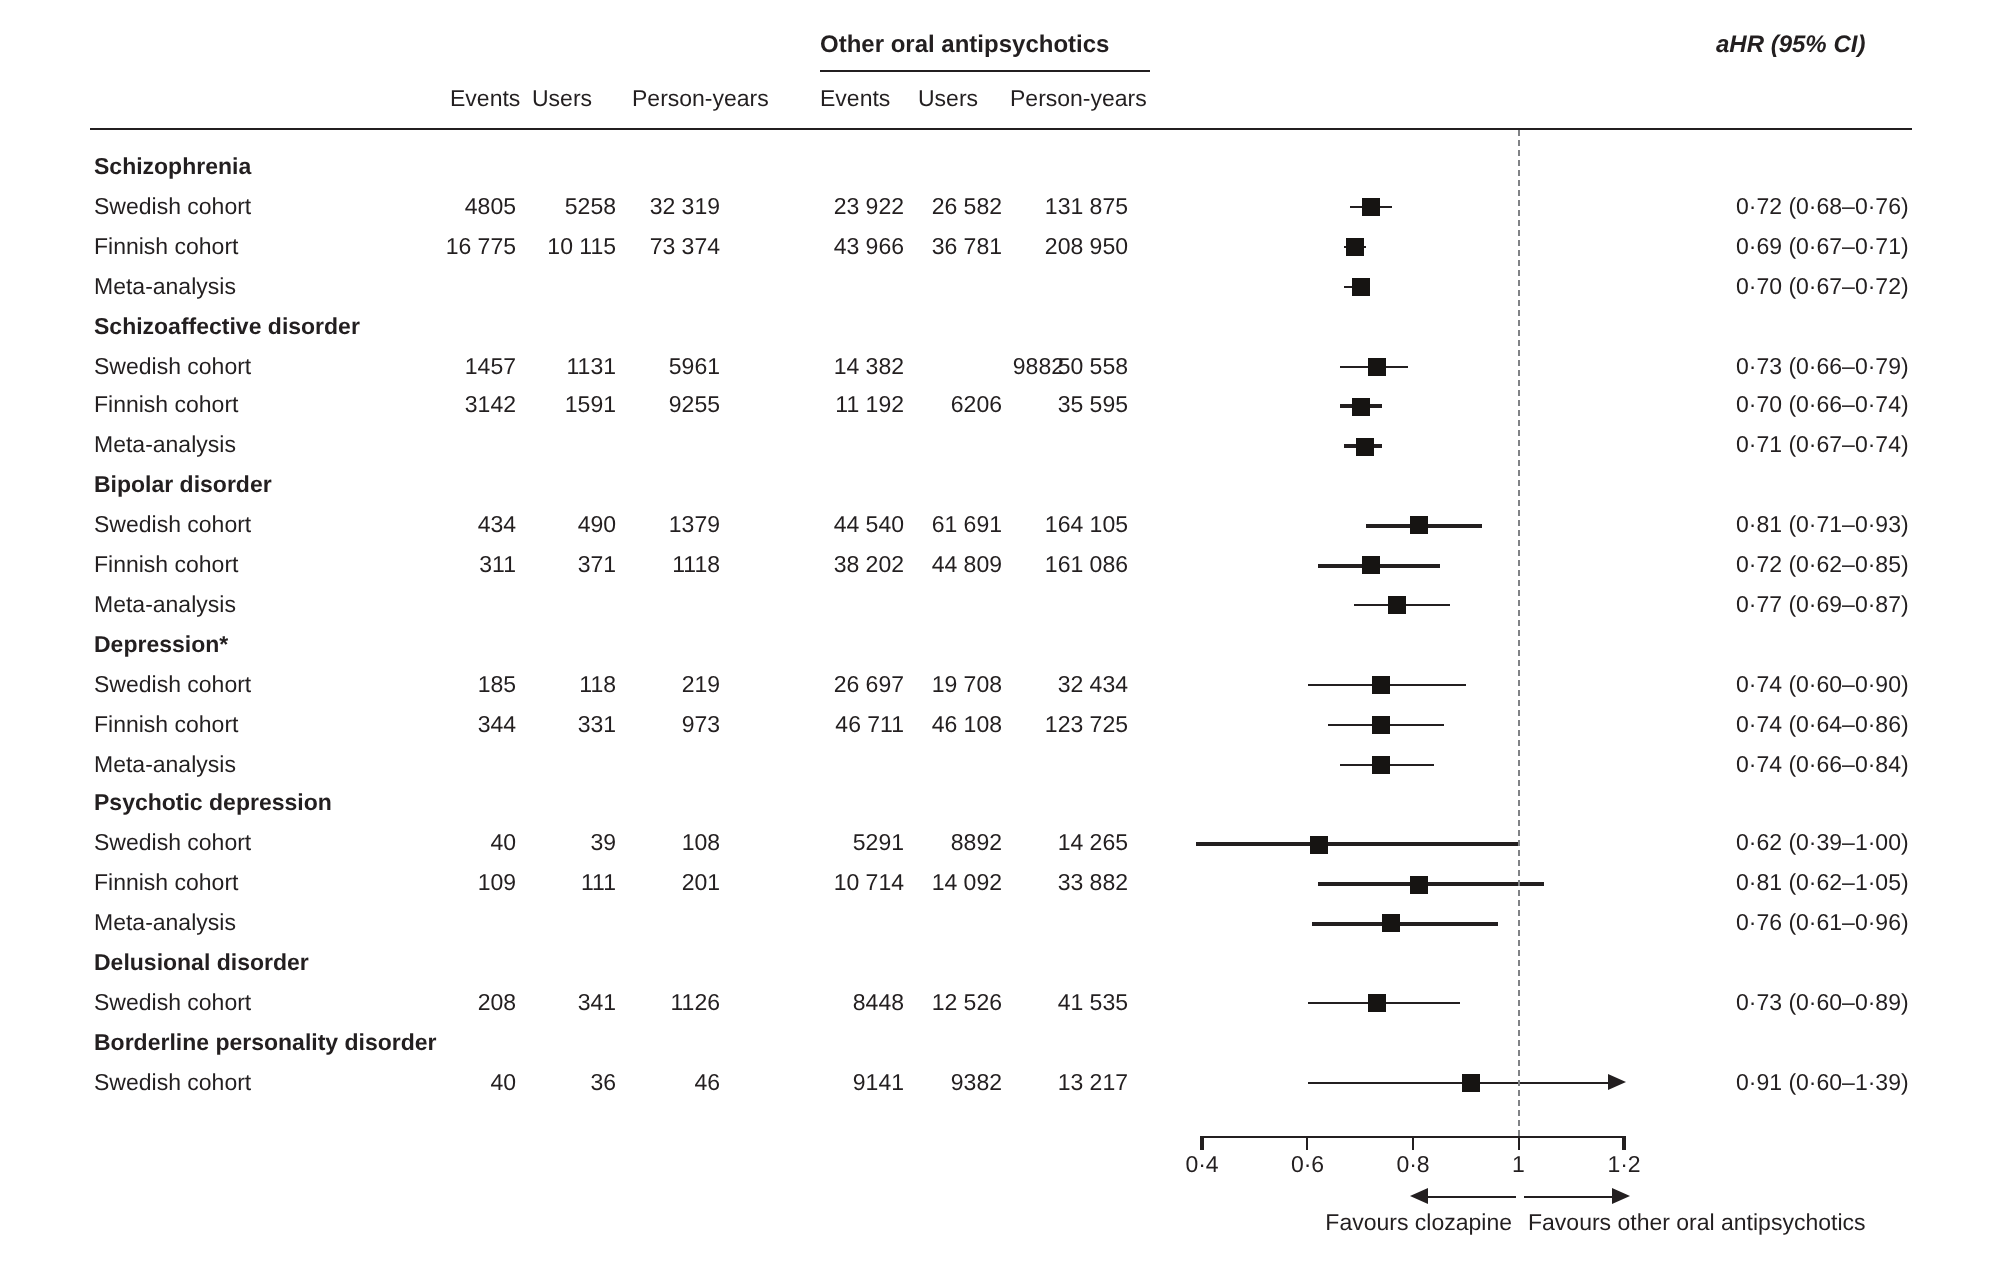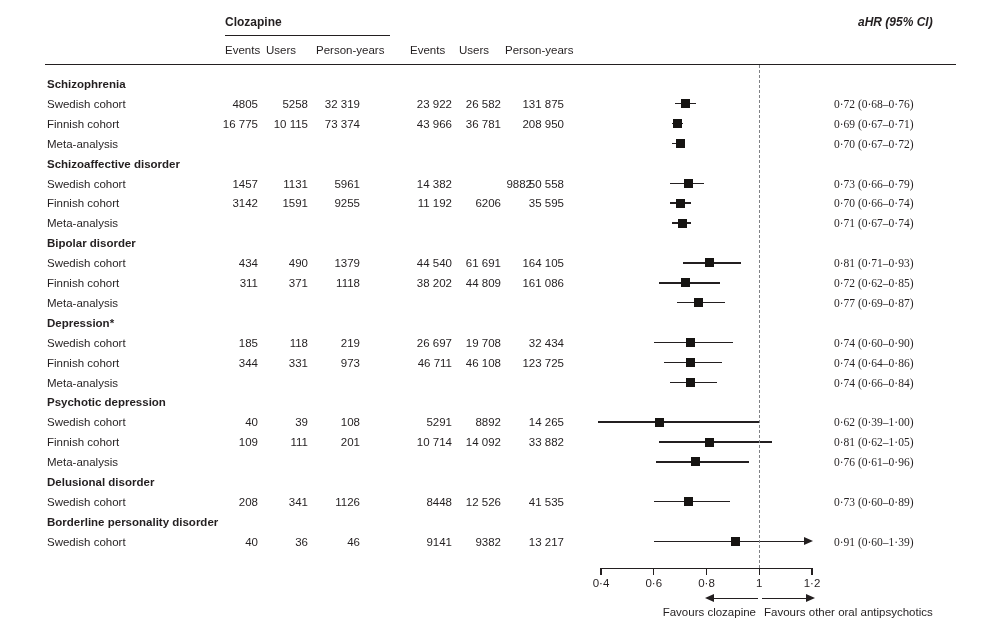--- a/index.html
+++ b/index.html
@@ -12,21 +12,21 @@
     position:absolute;top:15px;height:20px;font-weight:bold;font-size:12px;
     border-bottom:1.3px solid #231f20;white-space:nowrap;
   }
   .ahrhead{position:absolute;top:15px;font-weight:bold;font-size:12px;white-space:nowrap;font-style:italic;}
   .subhead{position:absolute;top:44px;white-space:nowrap;}
   .toprule{position:absolute;left:45px;top:63.5px;width:911px;height:1.7px;background:#231f20;}
   .row{position:absolute;left:0;width:1000px;height:20px;line-height:20px;}
   .rowlabel{position:absolute;left:47px;white-space:nowrap;}
   .grouplabel{font-weight:bold;}
   .cell{position:absolute;width:80px;text-align:right;white-space:nowrap;}
-  .ahrcell{position:absolute;left:834px;white-space:nowrap;font-family:Liberation Serif, serif;}
+  .ahrcell{position:absolute;left:868px;white-space:nowrap;}
   .ci{position:absolute;top:9.1px;height:1.5px;background:#231f20;}
   .marker{position:absolute;top:5.4px;width:9px;height:9px;background:#161412;}
   .clip-arrow{
     position:absolute;top:5.6px;width:0;height:0;
     border-top:4.5px solid transparent;border-bottom:4.5px solid transparent;
     border-left:9px solid #231f20;
   }
   .refline{position:absolute;width:0;border-left:1.4px dashed #808285;}
   .axisline{position:absolute;height:1.4px;background:#231f20;}
   .axistick{position:absolute;width:1.3px;height:7px;background:#231f20;}
@@ -42,21 +42,21 @@
     border-top:4.5px solid transparent;border-bottom:4.5px solid transparent;
     border-left:9px solid #231f20;
   }
   .favours{position:absolute;top:606px;white-space:nowrap;}
 </style>
 </head>
 <body>
 
 <div class="page" id="page">
 
-  <div class="colhead" style="left:225px;width:165px;">Clozapine</div>
+  <div class="colhead" style="left:410px;width:165px;">Other oral antipsychotics</div>
   <div class="ahrhead" style="left:858px;">aHR (95% CI)</div>
 
   <div class="subhead" style="left:225px;">Events</div>
   <div class="subhead" style="left:266px;">Users</div>
   <div class="subhead" style="left:316px;">Person-years</div>
   <div class="subhead" style="left:410px;">Events</div>
   <div class="subhead" style="left:459px;">Users</div>
   <div class="subhead" style="left:505px;">Person-years</div>
 
   <div class="toprule"></div>

